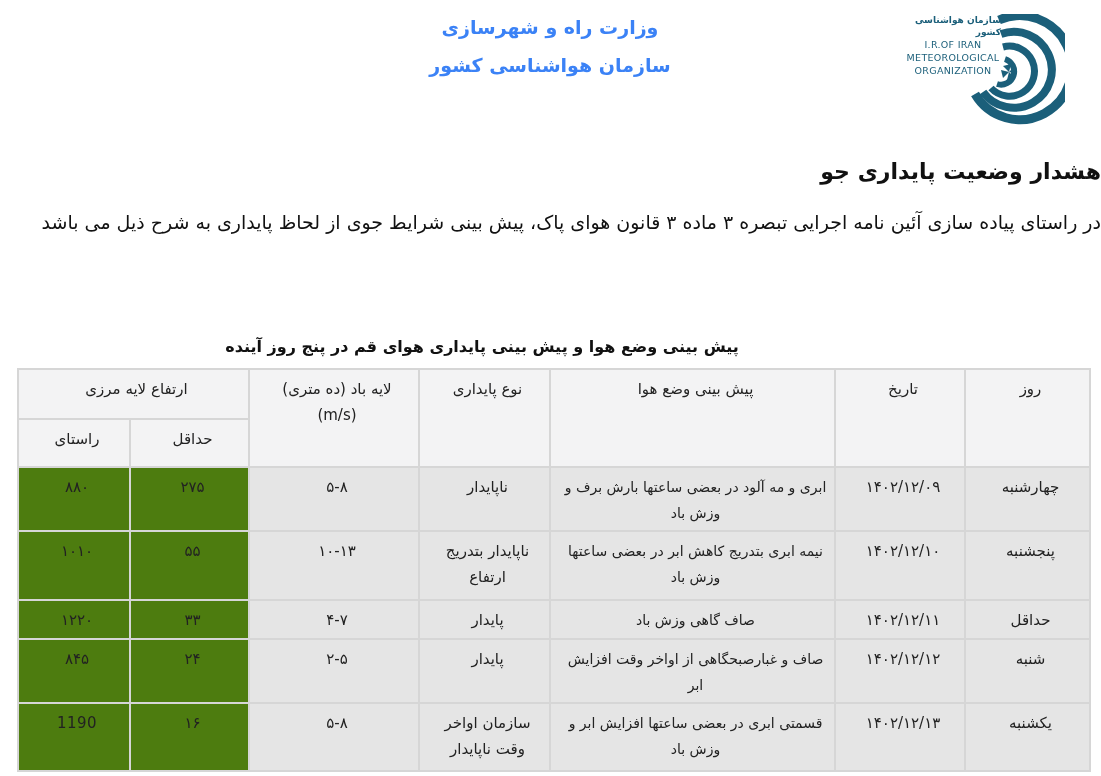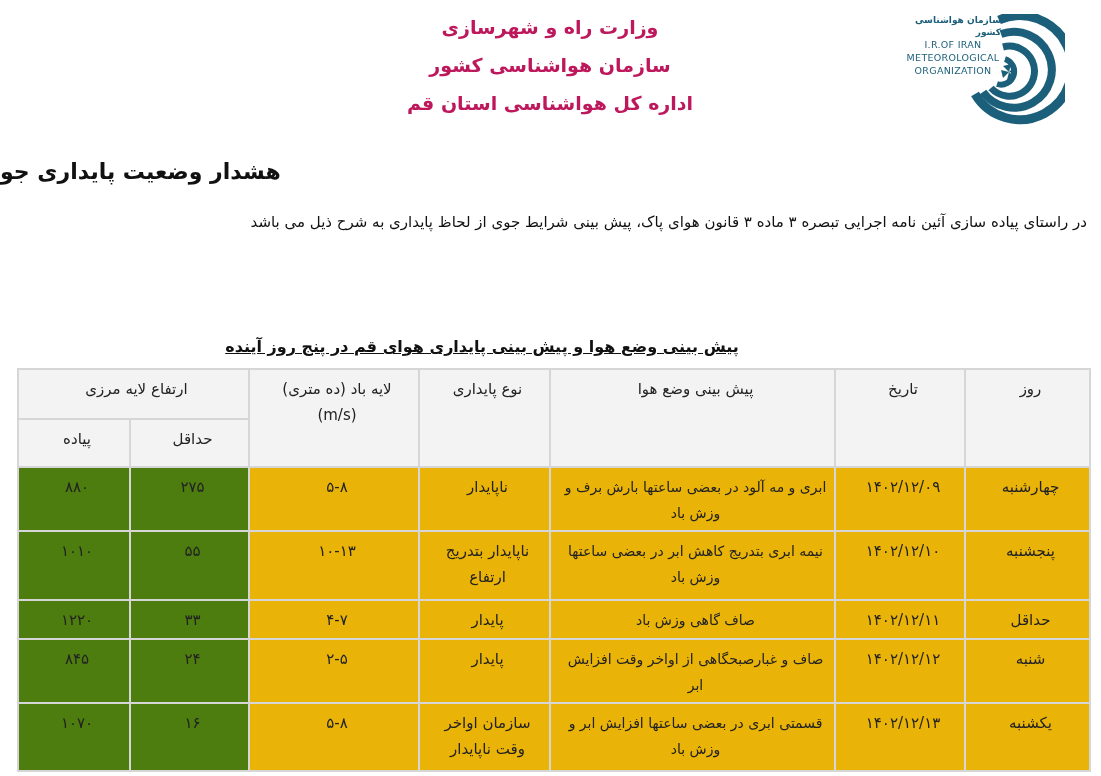--- a/index.html
+++ b/index.html
@@ -20,21 +20,21 @@
       top: 8px;
       left: 300px;
       width: 500px;
       text-align: center;
     }
     .header-line {
       font-family: "DejaVu Sans", sans-serif;
       font-weight: bold;
       font-size: 19px;
       line-height: 38px;
-      color: #be185d;
+      color: #3b82f6;
     }
     .logo {
       position: absolute;
       top: 6px;
       right: 36px;
       width: 150px;
       height: 124px;
     }
     .logo-text {
       position: absolute;
@@ -63,44 +63,43 @@
     .logo-svg {
       position: absolute;
       right: 0;
       top: 8px;
     }
     .doc-title {
       position: absolute;
       top: 155px;
       left: 0;
       width: 1101px;
-      text-align: left;
+      text-align: right;
       font-weight: bold;
       font-size: 22px;
       line-height: 34px;
     }
     .intro {
       position: absolute;
       top: 203px;
-      right: 14px;
+      right: 0;
       width: 1075px;
-      font-size: 15px;
+      font-size: 19px;
       line-height: 38px;
       text-align: right;
     }
     .table-title {
       position: absolute;
       top: 332px;
       left: 0;
       width: 964px;
       text-align: center;
       font-weight: bold;
       font-size: 16px;
       line-height: 30px;
-      text-decoration: underline;
     }
     table.forecast {
       position: absolute;
       top: 368px;
       left: 17px;
       width: 1072px;
       border-collapse: collapse;
       table-layout: fixed;
       direction: rtl;
       font-size: 15px;
@@ -109,40 +108,39 @@
     table.forecast td, table.forecast th {
       border: 2px solid #d6d6d6;
       vertical-align: top;
       text-align: center;
       font-weight: normal;
       padding: 6px 6px 4px 12px;
       line-height: 26px;
     }
     table.forecast th { background: #f3f3f4; }
     table.forecast td.shade { background: #4d7c0f; }
-    table.forecast td { background: #eab308; }
+    table.forecast td { background: #e5e5e5; }
     .c-day { width: 125px; }
     .c-date { width: 130px; }
     .c-fc { width: 285px; }
     .c-stab { width: 131px; }
     .c-wind { width: 170px; }
     .c-min { width: 119px; }
     .c-max { width: 112px; }
     .h1 { height: 50px; }
     .h2 { height: 48px; }
     .num { font-family: "DejaVu Sans", sans-serif; letter-spacing: 0.5px; }
     .fc-text { font-size: 14px; line-height: 26px; margin-top: 24px; }
   </style>
 </head>
 <body>
 
 <div class="header-block">
   <div class="header-line">وزارت راه و شهرسازی</div>
   <div class="header-line">سازمان هواشناسی کشور</div>
-  <div class="header-line">اداره کل هواشناسی استان قم</div>
 </div>
 
 <div class="logo">
   <div class="logo-text">
     <div class="logo-fa">سازمان هواشناسی کشور</div>
     <div class="logo-en">I.R.OF IRAN</div>
     <div class="logo-en">METEOROLOGICAL</div>
     <div class="logo-en">ORGANIZATION</div>
   </div>
   <svg class="logo-svg" width="96" height="112" viewBox="0 0 96 112">
@@ -180,21 +178,21 @@
     <tr class="h1">
       <th rowspan="2">روز</th>
       <th rowspan="2">تاریخ</th>
       <th rowspan="2">پیش بینی وضع هوا</th>
       <th rowspan="2">نوع پایداری</th>
       <th rowspan="2">لایه باد (ده متری) (m/s)</th>
       <th colspan="2">ارتفاع لایه مرزی</th>
     </tr>
     <tr class="h2">
       <th>حداقل</th>
-      <th>پیاده</th>
+      <th>راستای</th>
     </tr>
   </thead>
   <tbody>
     <tr style="height:63px">
       <td>چهارشنبه</td>
       <td class="num">۱۴۰۲/۱۲/۰۹</td>
       <td class="fc-text">ابری و مه آلود در بعضی ساعتها بارش برف و وزش باد</td>
       <td>ناپایدار</td>
       <td class="num">۵-۸</td>
       <td class="shade num">۲۷۵</td>
@@ -227,16 +225,16 @@
       <td class="shade num">۲۴</td>
       <td class="shade num">۸۴۵</td>
     </tr>
     <tr style="height:68px">
       <td>یکشنبه</td>
       <td class="num">۱۴۰۲/۱۲/۱۳</td>
       <td class="fc-text">قسمتی ابری در بعضی ساعتها افزایش ابر و وزش باد</td>
       <td>سازمان اواخر وقت ناپایدار</td>
       <td class="num">۵-۸</td>
       <td class="shade num">۱۶</td>
-      <td class="shade num">۱۰۷۰</td>
+      <td class="shade num">1190</td>
     </tr>
   </tbody>
 </table>
 
 </body></html>

